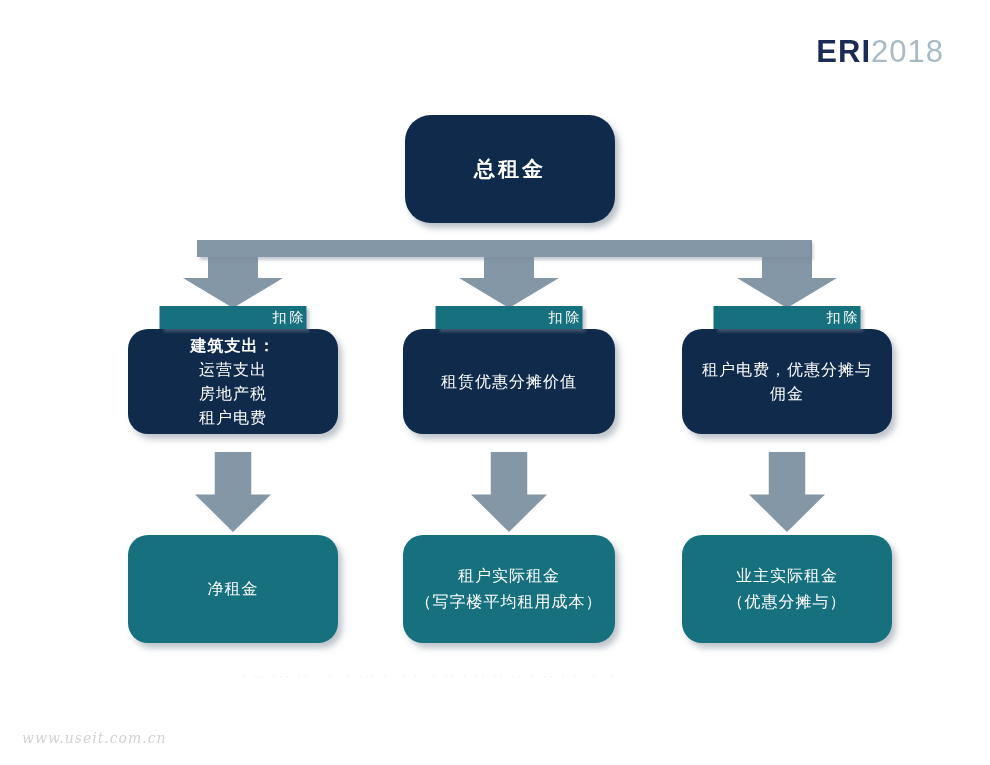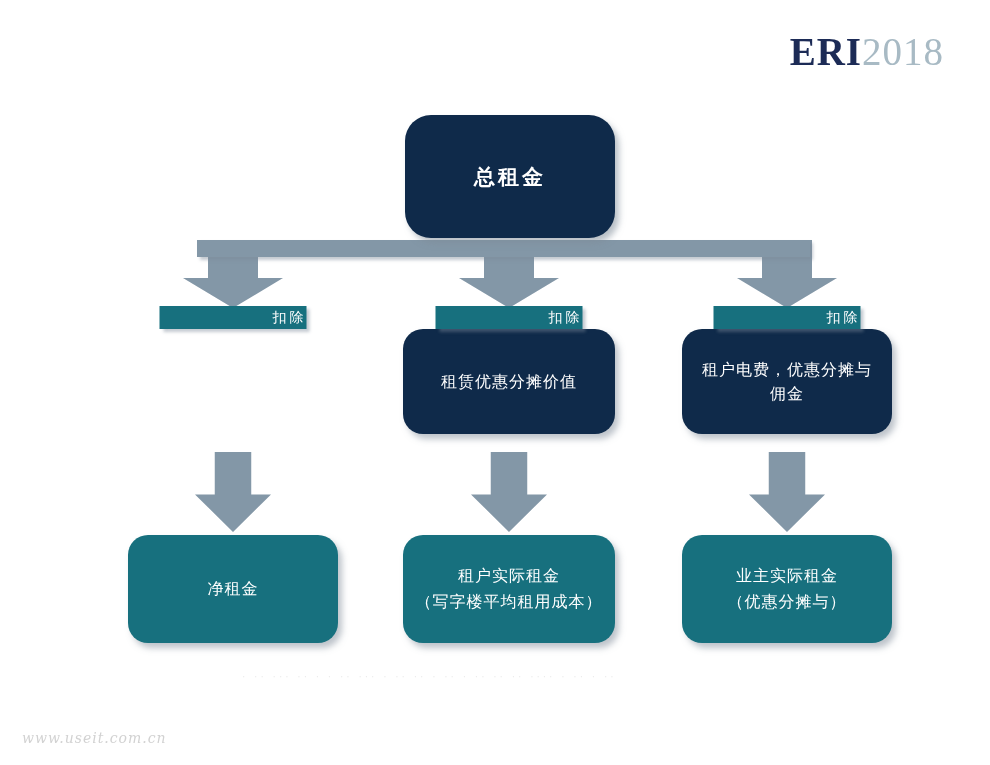--- a/index.html
+++ b/index.html
@@ -1,25 +1,25 @@
 <!DOCTYPE html>
 <html style="--navy: #0f2a4a; --teal: #17707e; --arrow: #8397a7; --logo_navy: #1c2b56; --logo_gray: #a8bac4; --watermark_gray: #d2d2d2; --footnote_gray: #ebebeb;"><head>
 <meta charset="utf-8">
 <style>
   html,body{margin:0;padding:0;background:#fff;}
   .canvas{position:relative;width:990px;height:765px;background:#ffffff;overflow:hidden;
           font-family:"Liberation Sans","DejaVu Sans",sans-serif;}
 
   
-  .logo{position:absolute;top:36px;right:46px;font-size:39px;line-height:32px;white-space:nowrap;font-family:Liberation Serif, serif;}
+  .logo{position:absolute;top:36px;right:46px;font-size:31px;line-height:32px;white-space:nowrap;}
   .logo .brand{color:var(--logo_navy,#1c2b56);font-weight:bold;letter-spacing:1px;}
   .logo .year{color:var(--logo_gray,#a8bac4);font-weight:normal;letter-spacing:1px;}
 
   
-  .top-box{position:absolute;left:405px;top:115px;width:210px;height:123px;
+  .top-box{position:absolute;left:405px;top:115px;width:210px;height:108px;
            background:var(--navy,#0f2a4a);border-radius:26px;display:flex;align-items:center;
            justify-content:center;color:#fff;font-size:21px;font-weight:bold;letter-spacing:3px;
            box-shadow:4px 5px 6px rgba(125,138,152,.55);z-index:2;}
 
   
   .hbar{position:absolute;left:197px;top:240px;width:613px;height:17px;
         background:var(--arrow,#8397a7);box-shadow:3px 3px 3px rgba(125,138,152,.45);z-index:1;}
 
   
   .column{position:absolute;top:240px;height:420px;}
@@ -70,20 +70,26 @@
     <span data-bind="top_box.label">总租金</span>
   </div>
 
   <div class="hbar"></div>
 
   <div class="column col1">
     <div class="arrow top"></div>
     <div class="deduct">
       <span data-bind="columns.0.deduct_label">扣除</span>
     </div>
+    <div class="navy-box">
+      <span class="title" data-bind="columns.0.box.title">建筑支出：</span>
+      <span data-bind="columns.0.box.lines.0">运营支出</span>
+      <span data-bind="columns.0.box.lines.1">房地产税</span>
+      <span data-bind="columns.0.box.lines.2">租户电费</span>
+    </div>
     <div class="arrow mid"></div>
     <div class="result-box">
       <span class="bold" data-bind="columns.0.result.title">净租金</span>
 
     </div>
   </div>
 
   <div class="column col2">
     <div class="arrow top"></div>
     <div class="deduct">

